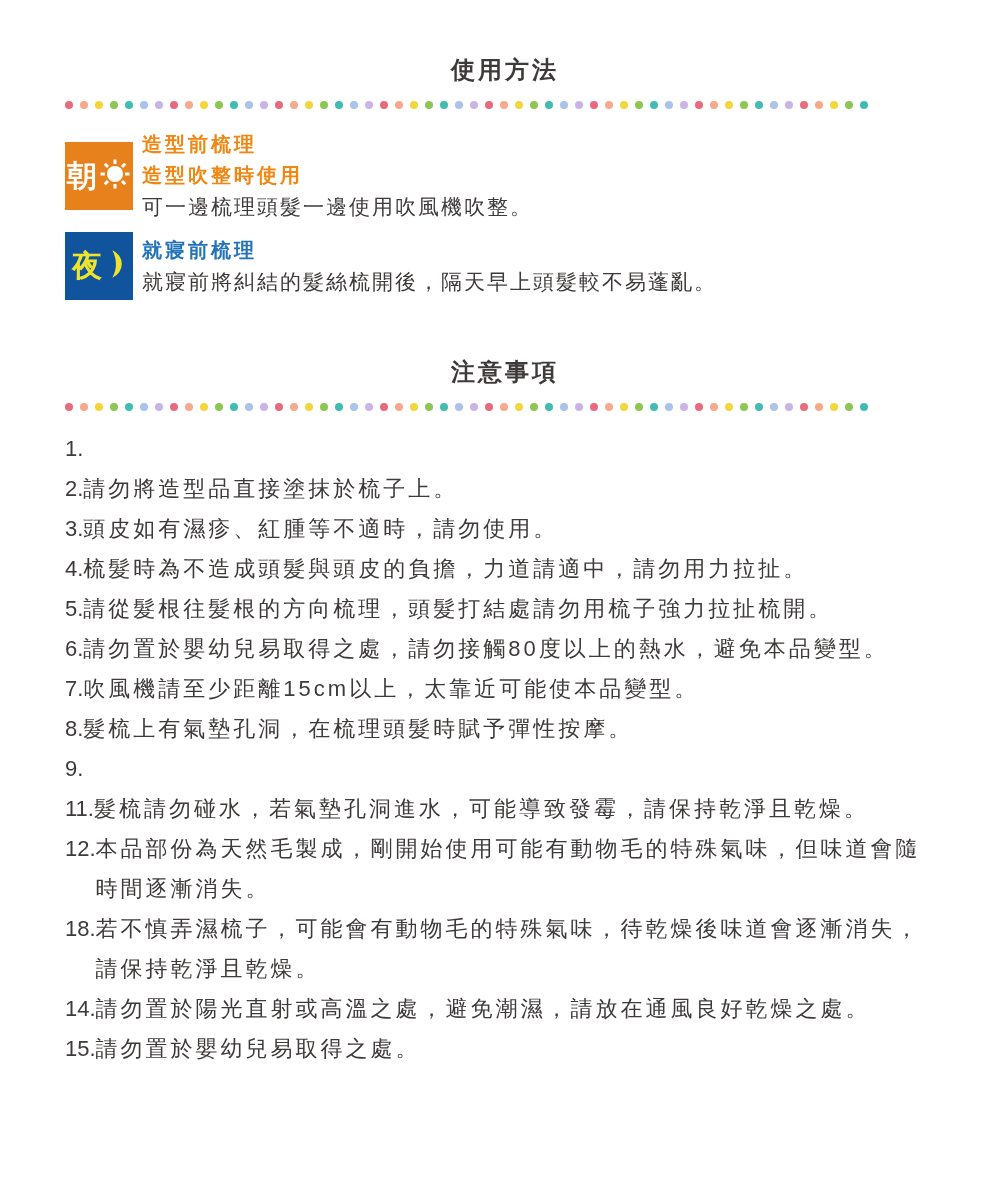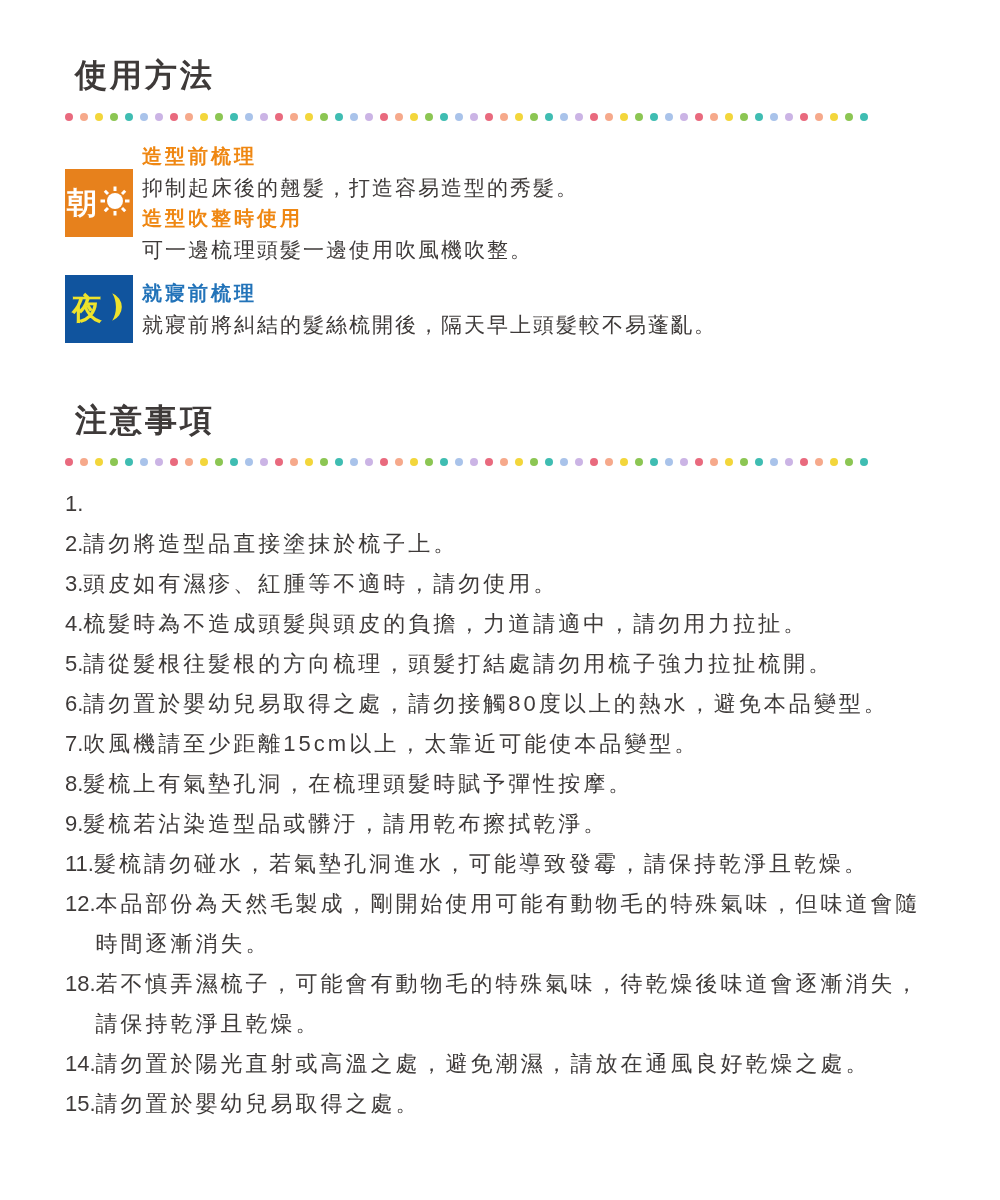--- a/index.html
+++ b/index.html
@@ -5,22 +5,22 @@
   html,body{margin:0;padding:0;}
   body{
     width:1000px;height:1200px;background:#ffffff;
     font-family:"Liberation Sans","DejaVu Sans",sans-serif;
     color:var(--text,#3e3a39);
     overflow:hidden;
   }
   .page{padding:54px 65px 0 65px;box-sizing:border-box;}
 
   .sec-title{
-    font-size:32px;font-weight:600;letter-spacing:3px;
-    margin:0 0 0 10px;color:var(--text);
+    font-size:24px;font-weight:600;letter-spacing:3px;
+    margin:0 0 0 10px;color:var(--text);text-align:center;
   }
   .dots{margin-top:15px;display:flex;gap:7px;height:8px;}
   .dots i{width:8px;height:8px;border-radius:50%;flex:none;display:block;}
 
   .usage-row{display:flex;align-items:center;gap:9px;margin-top:20px;}
   .usage-row.night{margin-top:10px;}
   .badge{
     width:68px;height:68px;flex:none;
     display:flex;align-items:center;justify-content:center;gap:2px;
   }
@@ -125,21 +125,20 @@
               <line x1="5.8" y1="5.8" x2="9" y2="9"></line>
               <line x1="23" y1="23" x2="26.2" y2="26.2"></line>
               <line x1="5.8" y1="26.2" x2="9" y2="23"></line>
               <line x1="23" y1="9" x2="26.2" y2="5.8"></line>
             </g>
           </svg>
         </span>
       </div>
       <div class="col">
         <div class="u-heading orange">造型前梳理</div>
-        <div class="u-body">抑制起床後的翹髮，打造容易造型的秀髮。</div>
         <div class="u-heading orange">造型吹整時使用</div>
         <div class="u-body">可一邊梳理頭髮一邊使用吹風機吹整。</div>
       </div>
     </div>
 
     <div class="usage-row night">
       <div class="badge badge-night">
         <span class="glyph">夜</span>
         <span>
           <svg width="22" height="36" viewBox="0 0 24 36">
@@ -240,21 +239,20 @@
         <div class="p-item">
           <span class="p-num">7.</span>
           <span class="p-text">吹風機請至少距離15cm以上，太靠近可能使本品變型。</span>
         </div>
         <div class="p-item">
           <span class="p-num">8.</span>
           <span class="p-text">髮梳上有氣墊孔洞，在梳理頭髮時賦予彈性按摩。</span>
         </div>
         <div class="p-item">
           <span class="p-num">9.</span>
-          <span class="p-text">髮梳若沾染造型品或髒汙，請用乾布擦拭乾淨。</span>
         </div>
         <div class="p-item">
           <span class="p-num">11.</span>
           <span class="p-text">髮梳請勿碰水，若氣墊孔洞進水，可能導致發霉，請保持乾淨且乾燥。</span>
         </div>
         <div class="p-item">
           <span class="p-num">12.</span>
           <span class="p-text">本品部份為天然毛製成，剛開始使用可能有動物毛的特殊氣味，但味道會隨時間逐漸消失。</span>
         </div>
         <div class="p-item">

